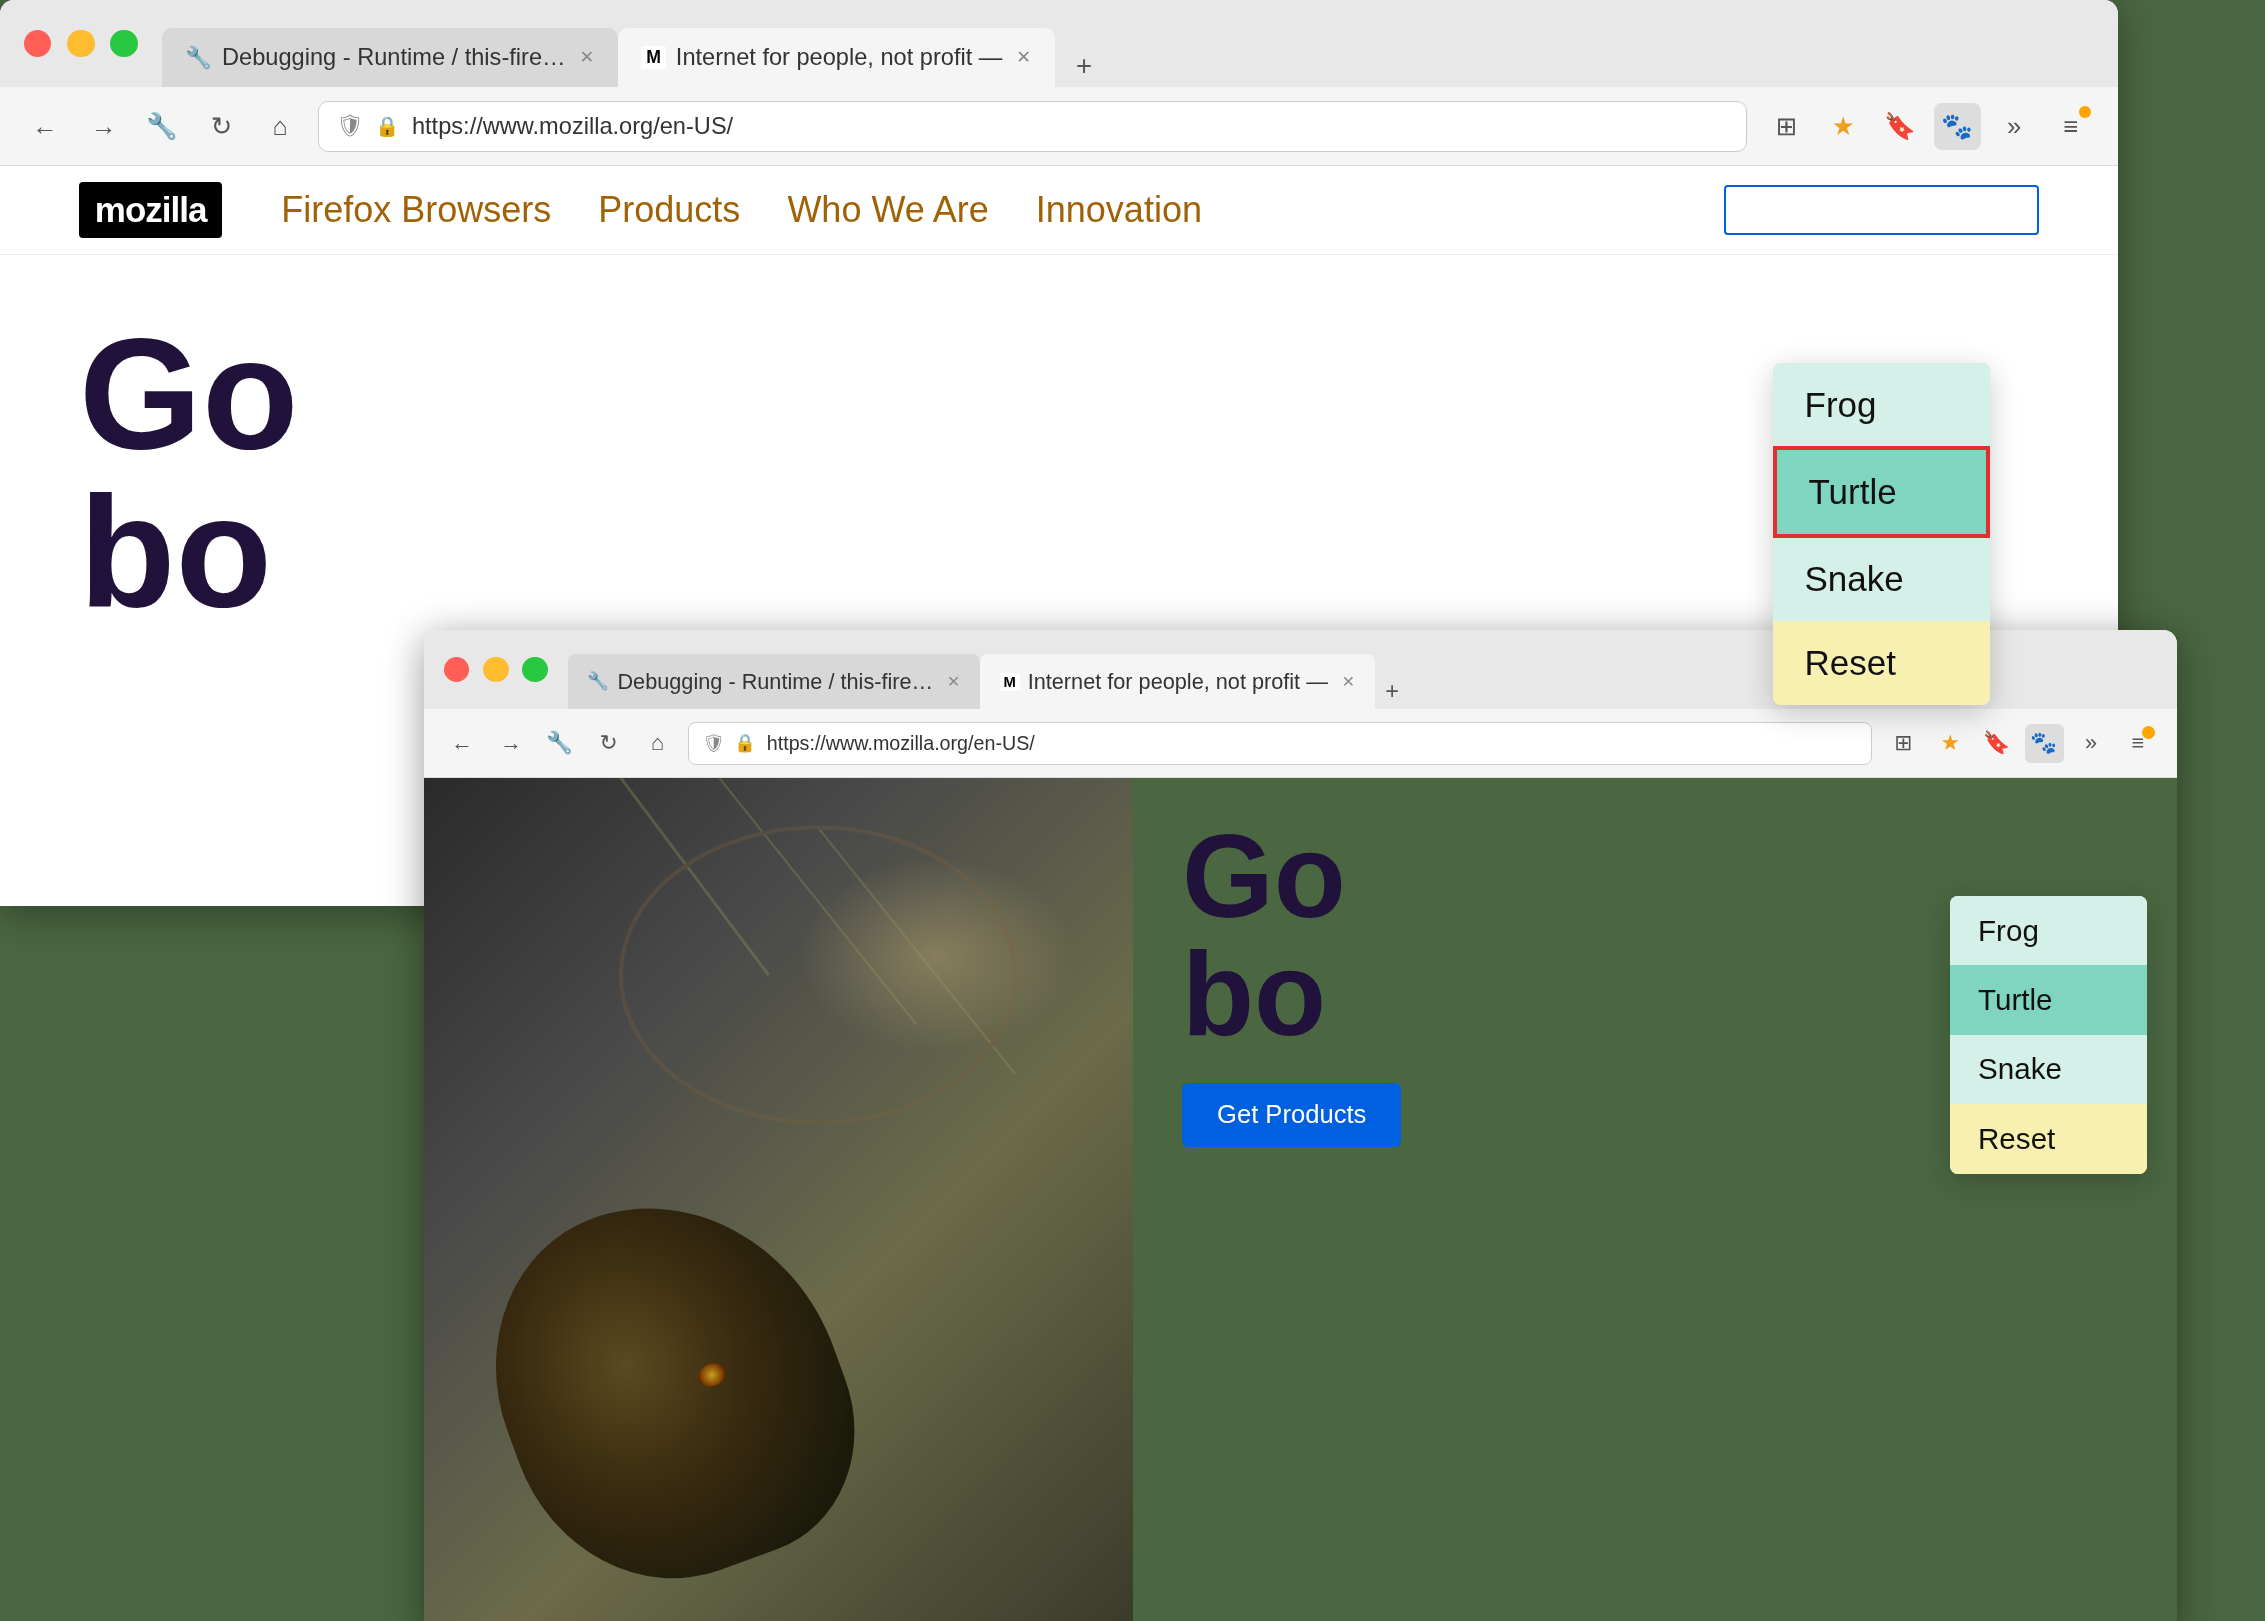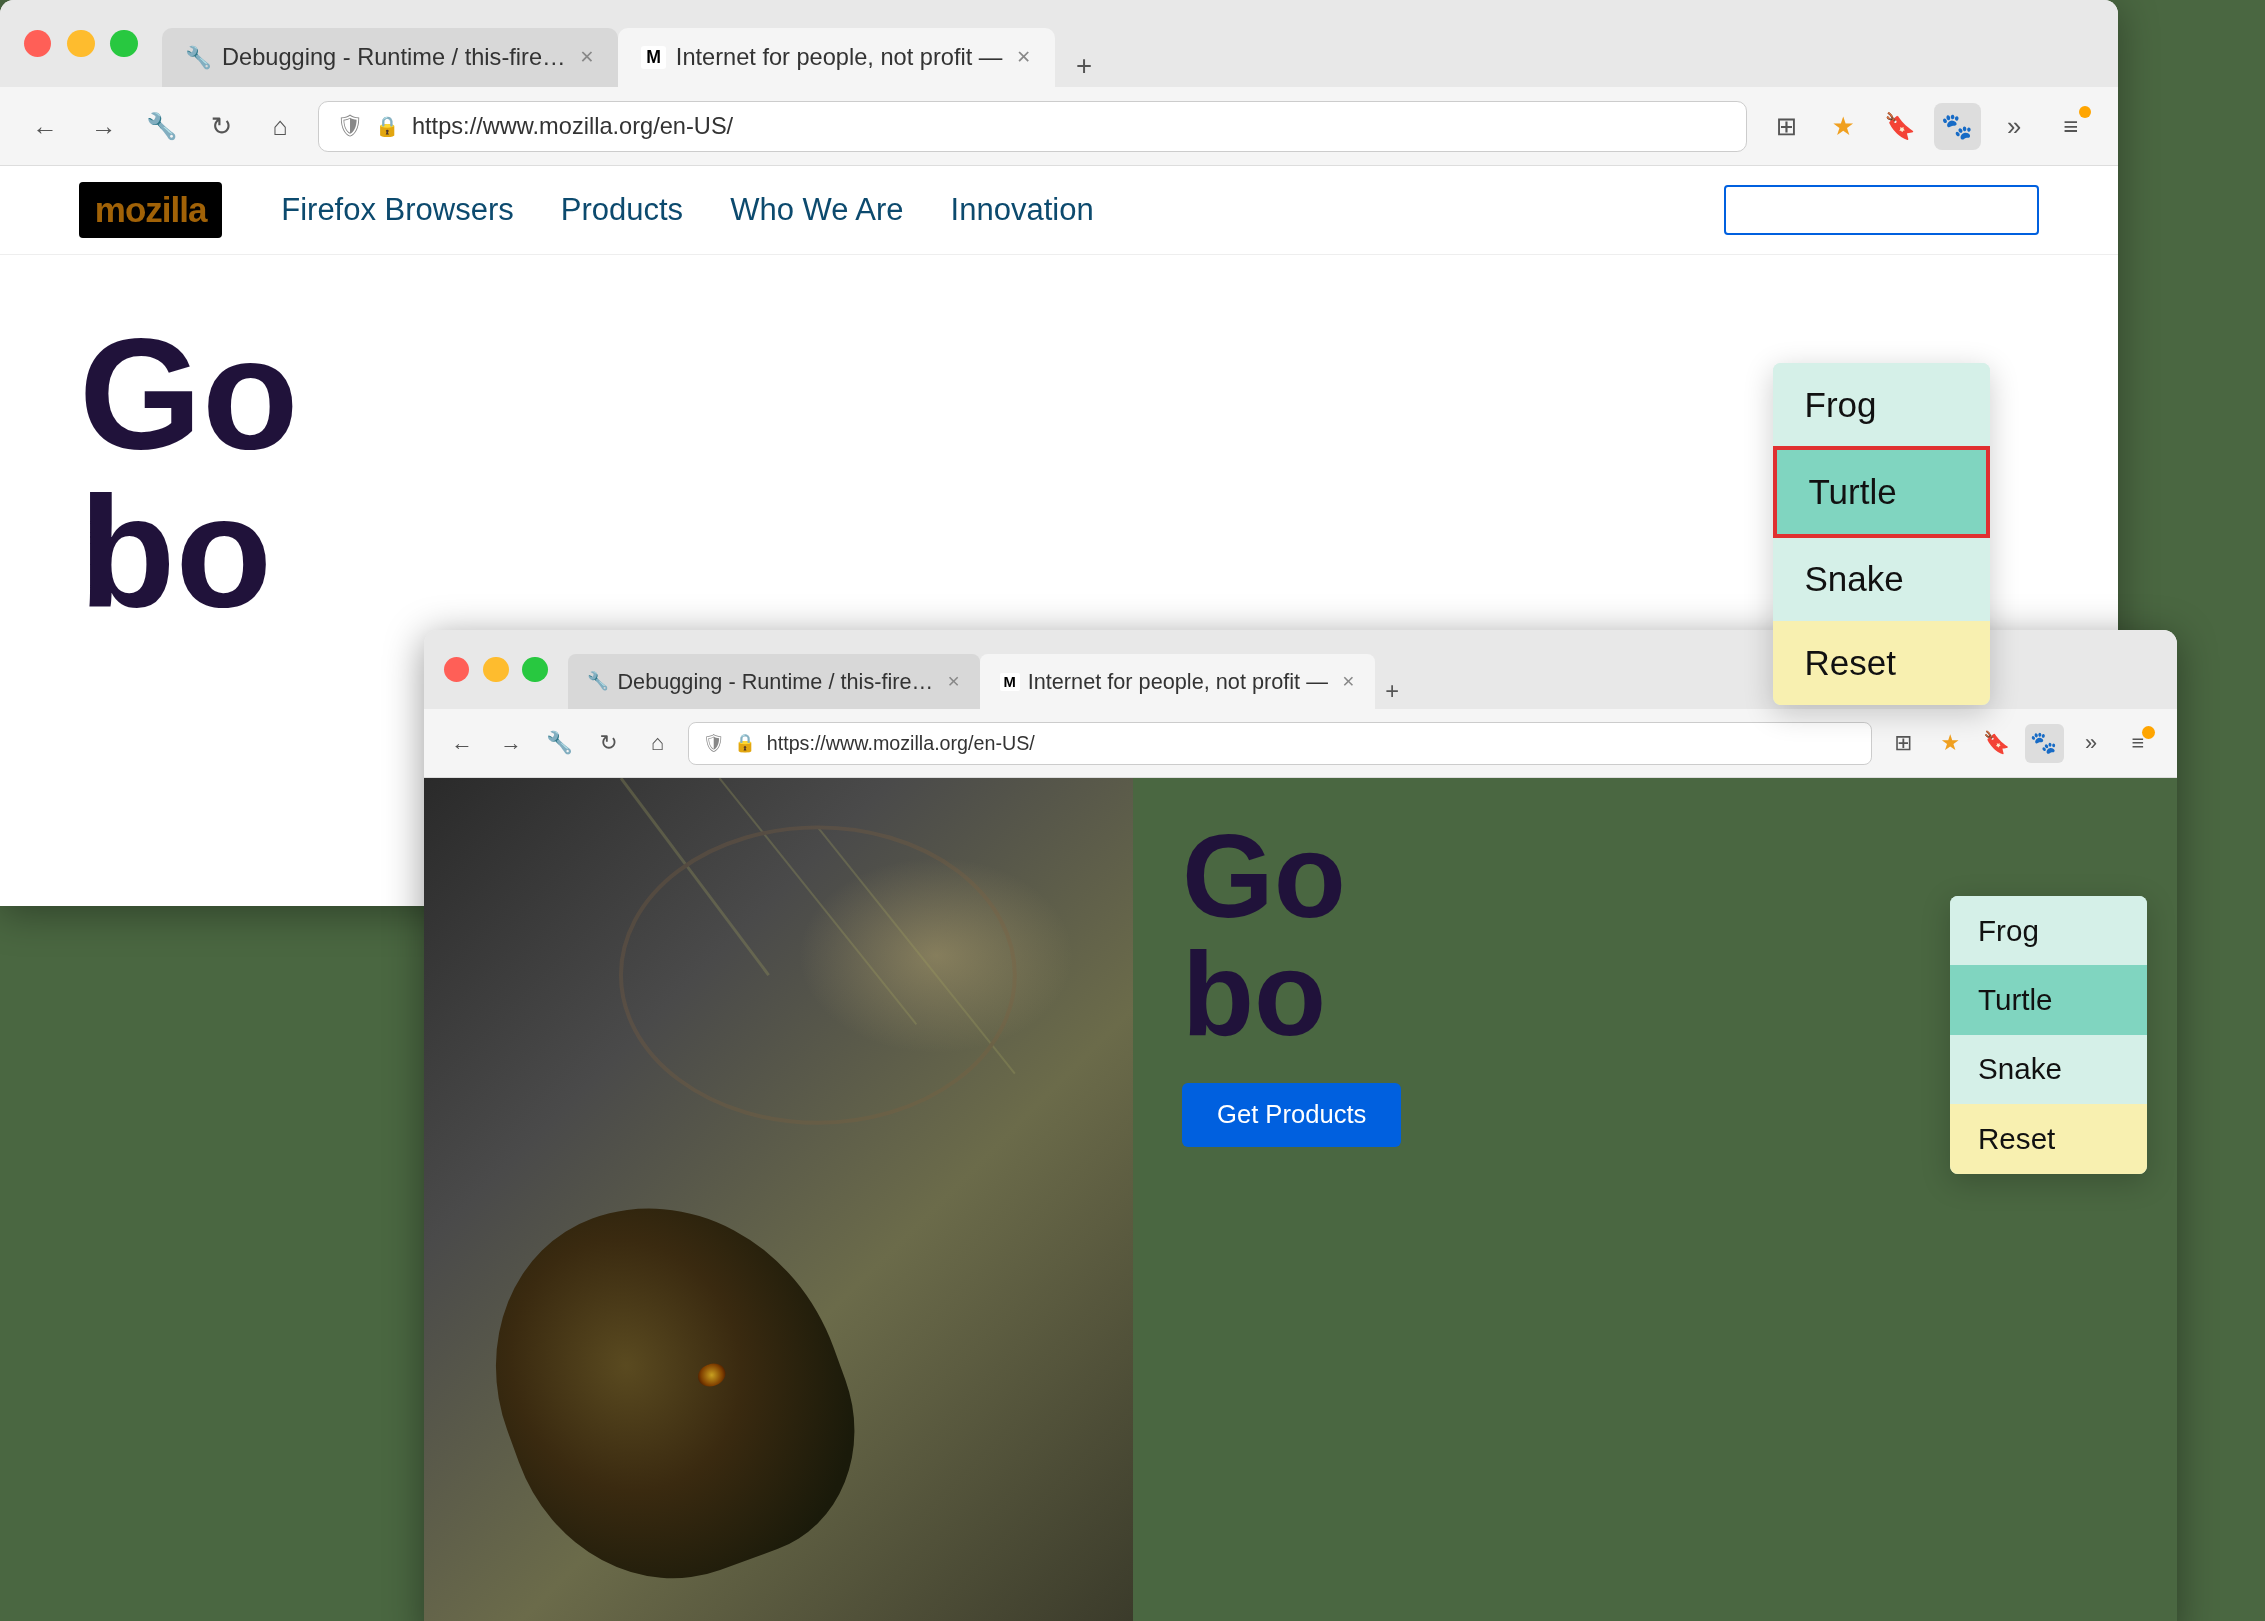--- a/index.html
+++ b/index.html
@@ -141,34 +141,34 @@
       height: 89px;
       background: #fff;
       display: flex;
       align-items: center;
       padding: 0 79px;
       border-bottom: 1px solid #eee;
       gap: 59px;
     }
     .moz-logo {
       background: #000;
-      color: #a16207;
+      color: #ffffff;
       font-size: 35px;
       font-weight: bold;
       padding: 7.9px 15.8px;
       border-radius: 3.9px;
       letter-spacing: -1px;
     }
     .moz-nav-links {
       display: flex;
       gap: 47px;
     }
     .moz-nav-link {
-      font-size: 31px;
-      color: #0c4a6e;
+      font-size: 36px;
+      color: #a16207;
       font-weight: 500;
       text-decoration: none;
     }
     .moz-search-area {
       margin-left: auto;
       display: flex;
       align-items: center;
       gap: 11.8px;
     }
     .moz-search-box {

